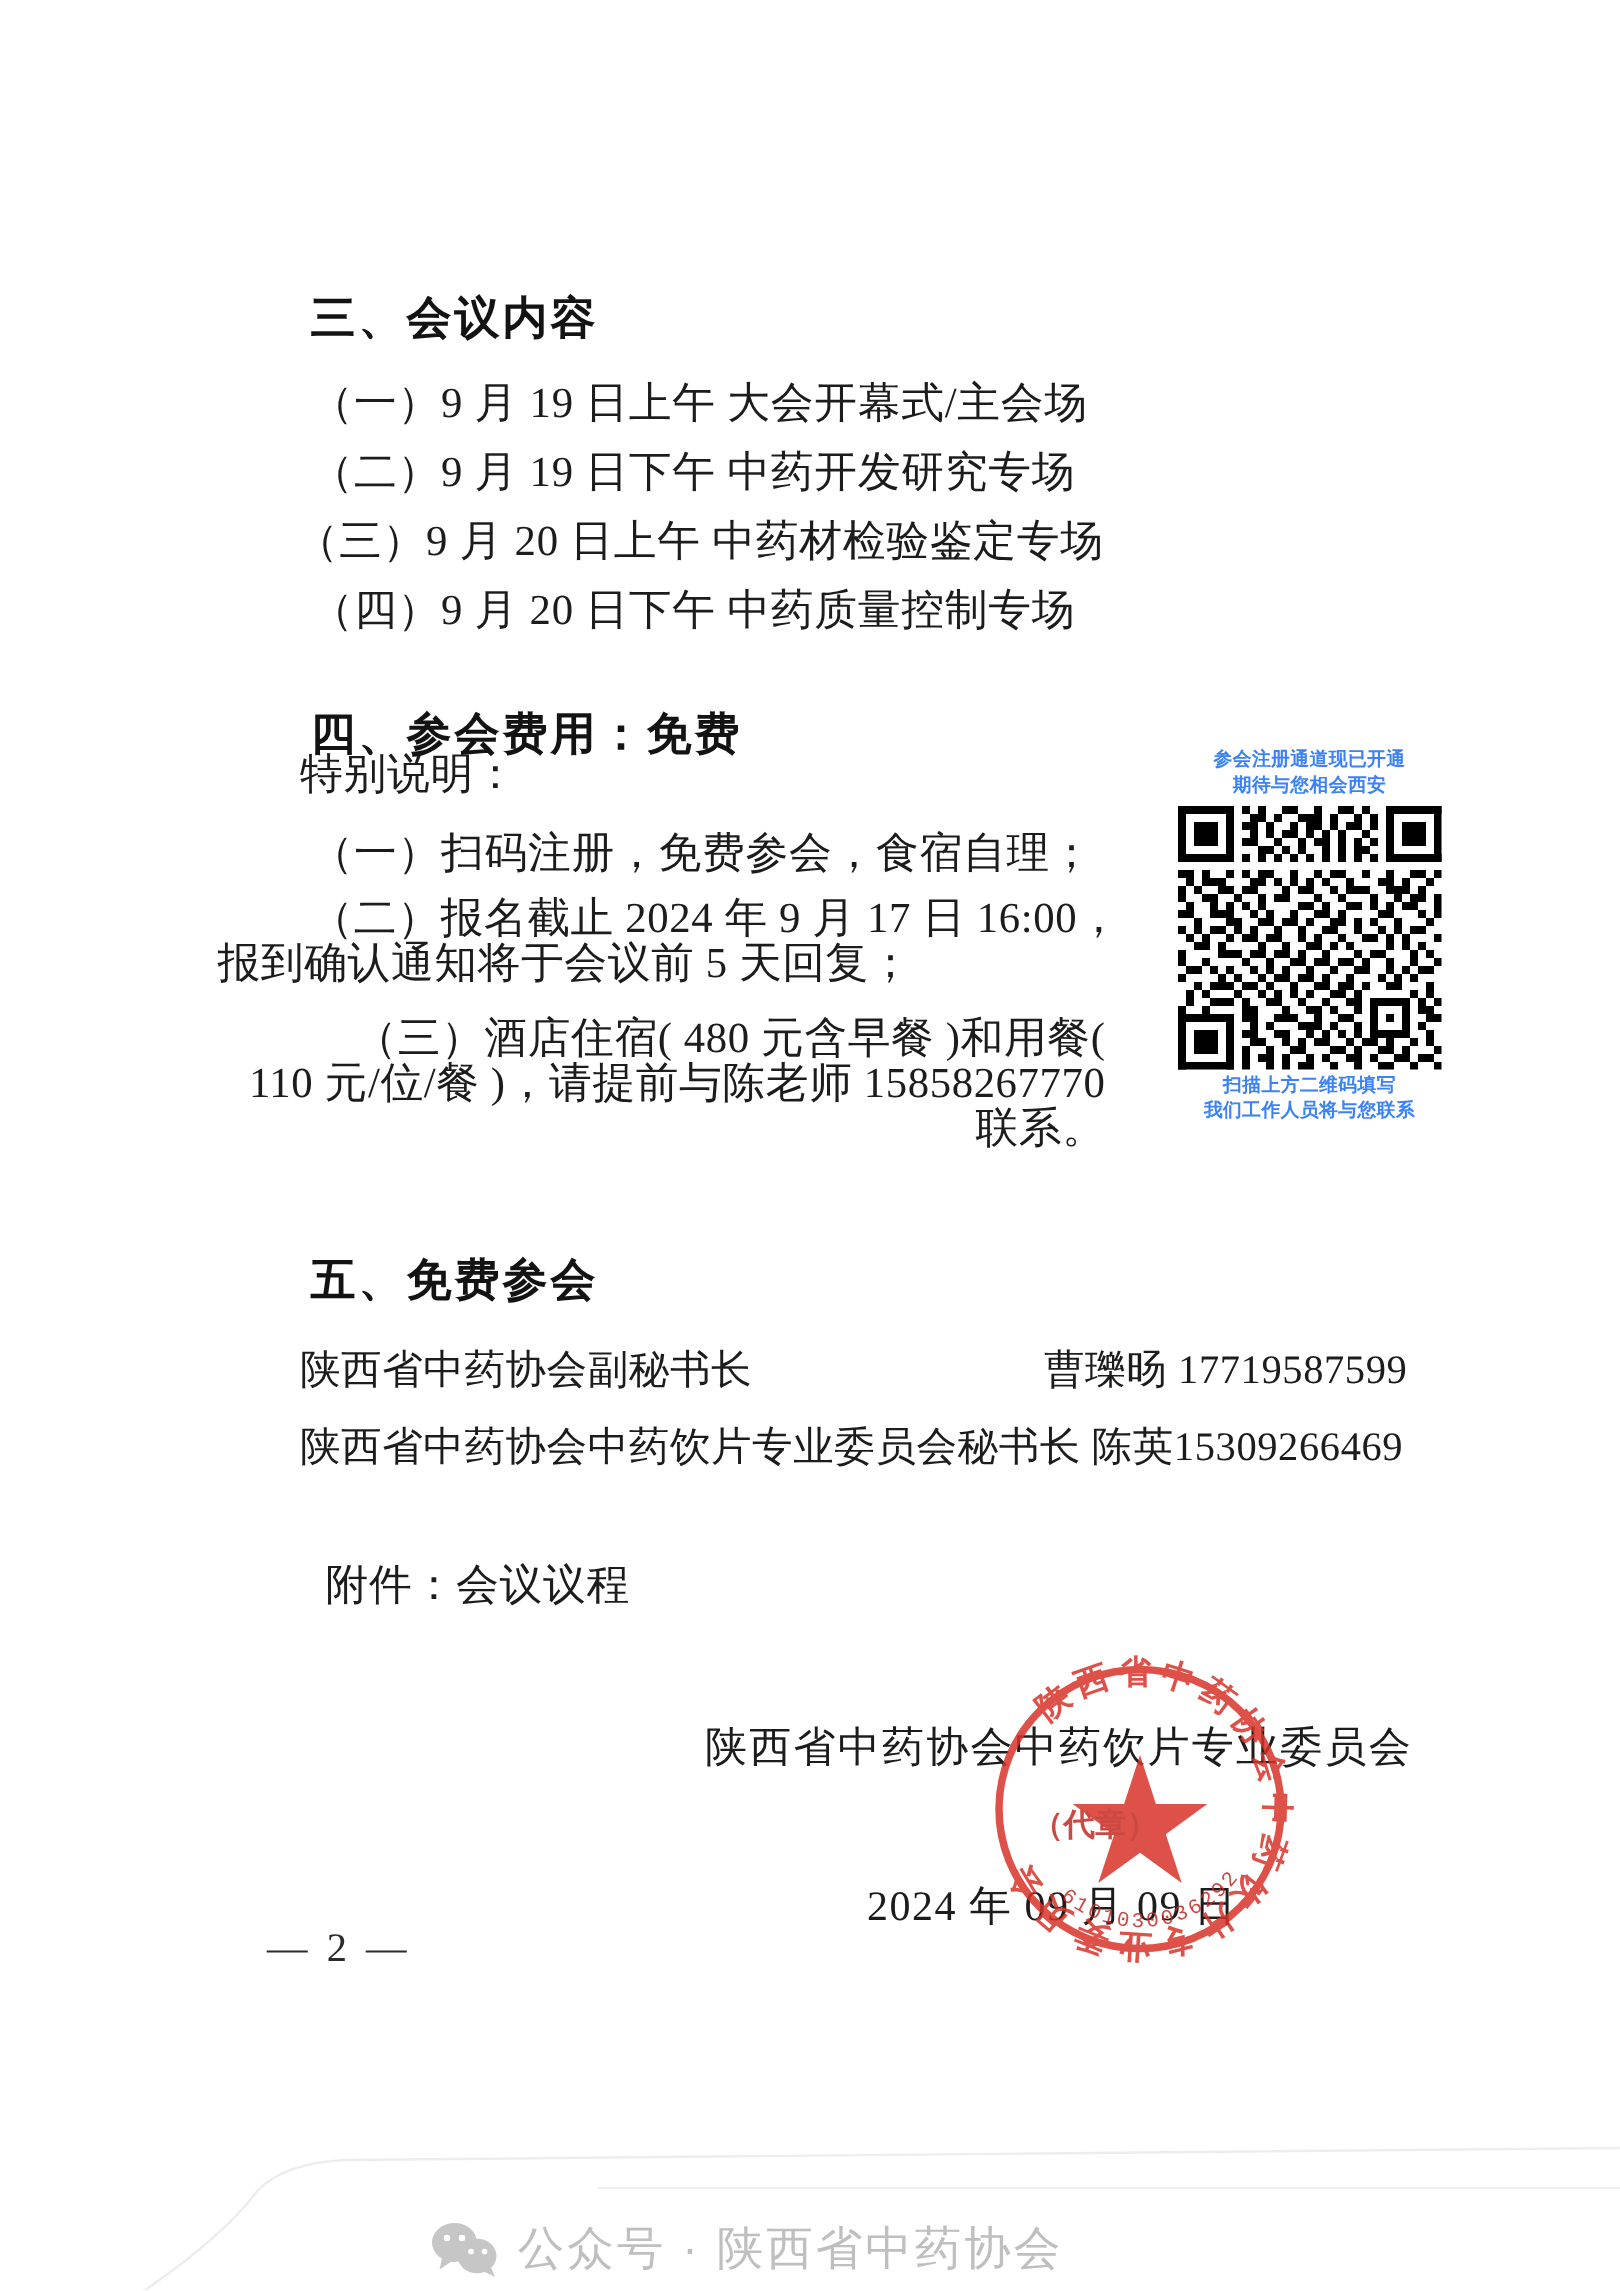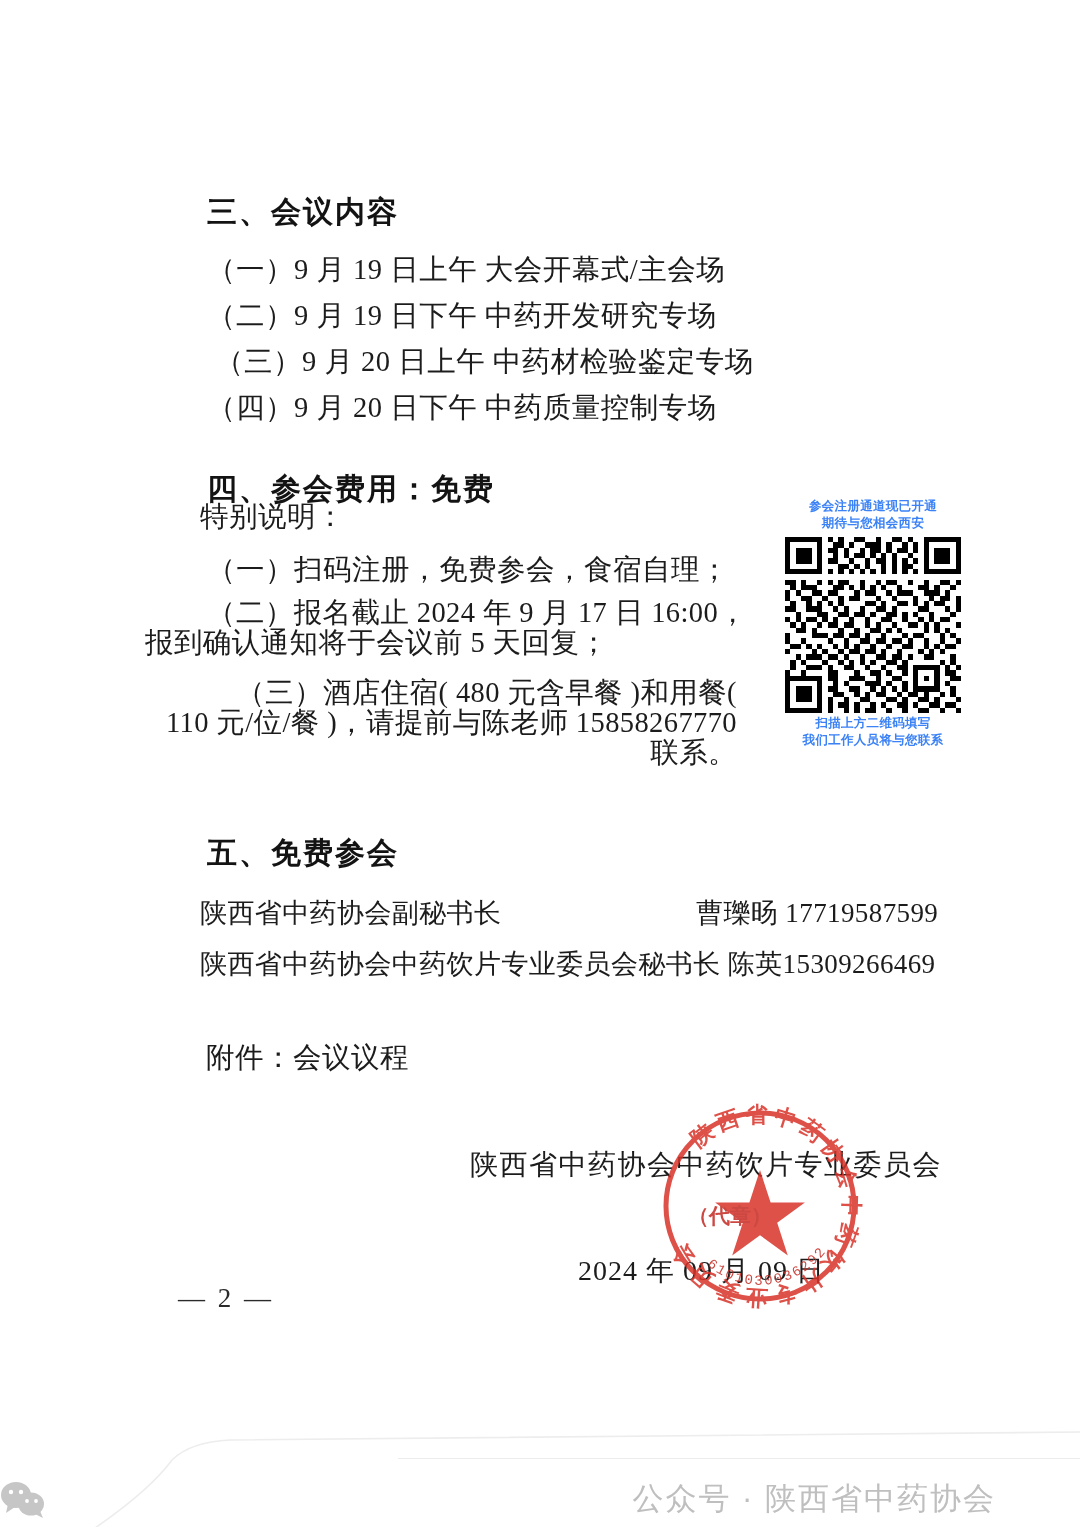--- a/index.html
+++ b/index.html
@@ -148,21 +148,21 @@
     background: #ececec;
   }
   .footer {
     position: absolute;
     left: 0;
     top: 1470px;
     width: 1080px;
     height: 57px;
     display: flex;
     align-items: center;
-    justify-content: space-between;
+    justify-content: center;
     padding-right: 84px;
     box-sizing: border-box;
     gap: 12px;
   }
   .wechat-icon { display: block; }
   .footer-text {
     font-family: "Liberation Sans", "DejaVu Sans", sans-serif;
     font-size: 31px;
     color: #bfbfbf;
     letter-spacing: 2px;
@@ -177,21 +177,21 @@
   <svg class="paper-curl" viewBox="0 0 1080 150" preserveAspectRatio="none">
     <path d="M95 148 Q 150 110 172 80 Q 190 62 230 60 L 1080 52" fill="none" stroke="#ededed" stroke-width="1.6"></path>
   </svg>
 
   <div class="doc">
 
     <div class="heading" style="left:207px; top:192px;">三、会议内容</div>
 
     <div class="line" style="left:207px; top:256px;">（一）9 月 19 日上午  大会开幕式/主会场</div>
     <div class="line" style="left:207px; top:302px;">（二）9 月 19 日下午  中药开发研究专场</div>
-    <div class="line" style="left:215px; top:348px;">（三）9 月 20 日上午  中药材检验鉴定专场</div>
+    <div class="line" style="left:197px; top:348px;">（三）9 月 20 日上午  中药材检验鉴定专场</div>
     <div class="line" style="left:207px; top:394px;">（四）9 月 20 日下午  中药质量控制专场</div>
 
     <div class="heading" style="left:207px; top:469px;">四、参会费用：免费</div>
 
     <div class="line" style="left:200px; top:503px;">特别说明：</div>
 
     <div class="line" style="left:207px; top:556px;">（一）扫码注册，免费参会，食宿自理；</div>
 
     <div class="para" style="left:145px; top:598px; width:605px; text-indent:62px;">（二）报名截止 2024 年 9 月 17 日 16:00，报到确认通知将于会议前 5 天回复；</div>
 
@@ -513,21 +513,21 @@
     <div class="heading" style="left:207px; top:833px;">五、免费参会</div>
 
     <div class="contact-row" style="left:200px; top:895px;">
       <span class="who" style="width:496px;">陕西省中药协会副秘书长</span><span class="person">曹瓅旸</span>&nbsp;<span class="person">17719587599</span>
     </div>
 
     <div class="contact-row" style="left:200px; top:946px;">
       <span class="who">陕西省中药协会中药饮片专业委员会秘书长</span>&nbsp;<span class="person">陈英</span><span class="person">15309266469</span>
     </div>
 
-    <div class="line" style="left:206px; top:1044px;">附件：会议议程</div>
+    <div class="line" style="left:217px; top:1044px;">附件：会议议程</div>
 
     <div class="sign-org" style="left:470px; top:1146px;">陕西省中药协会中药饮片专业委员会</div>
 
     <div class="sign-date" style="left:578px; top:1252px;">2024 年 09 月 09 日</div>
 
     <svg class="seal" viewBox="0 0 216 216">
       <defs>
         <path id="sealRing" d="M 108,108 m -84,0 a 84,84 0 1,1 168,0 a 84,84 0 1,1 -168,0"></path>
       </defs>
       <g opacity="0.85">

